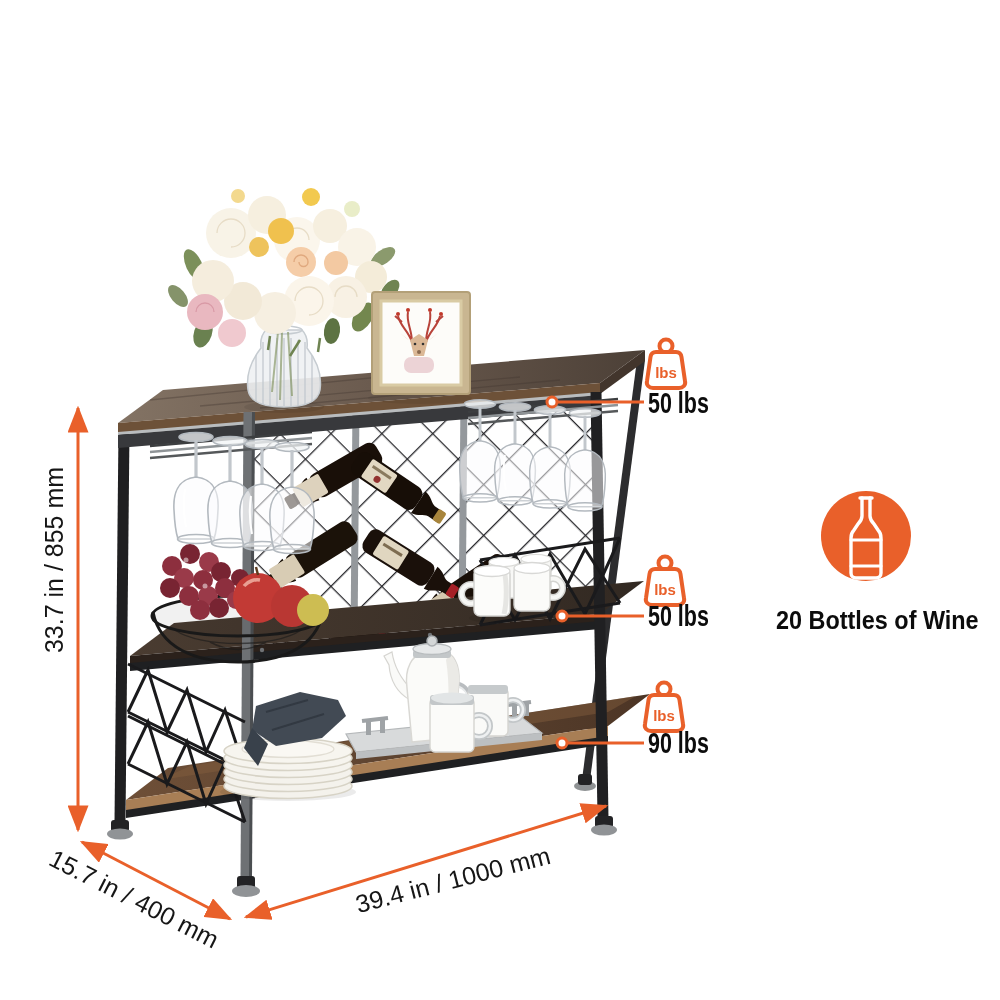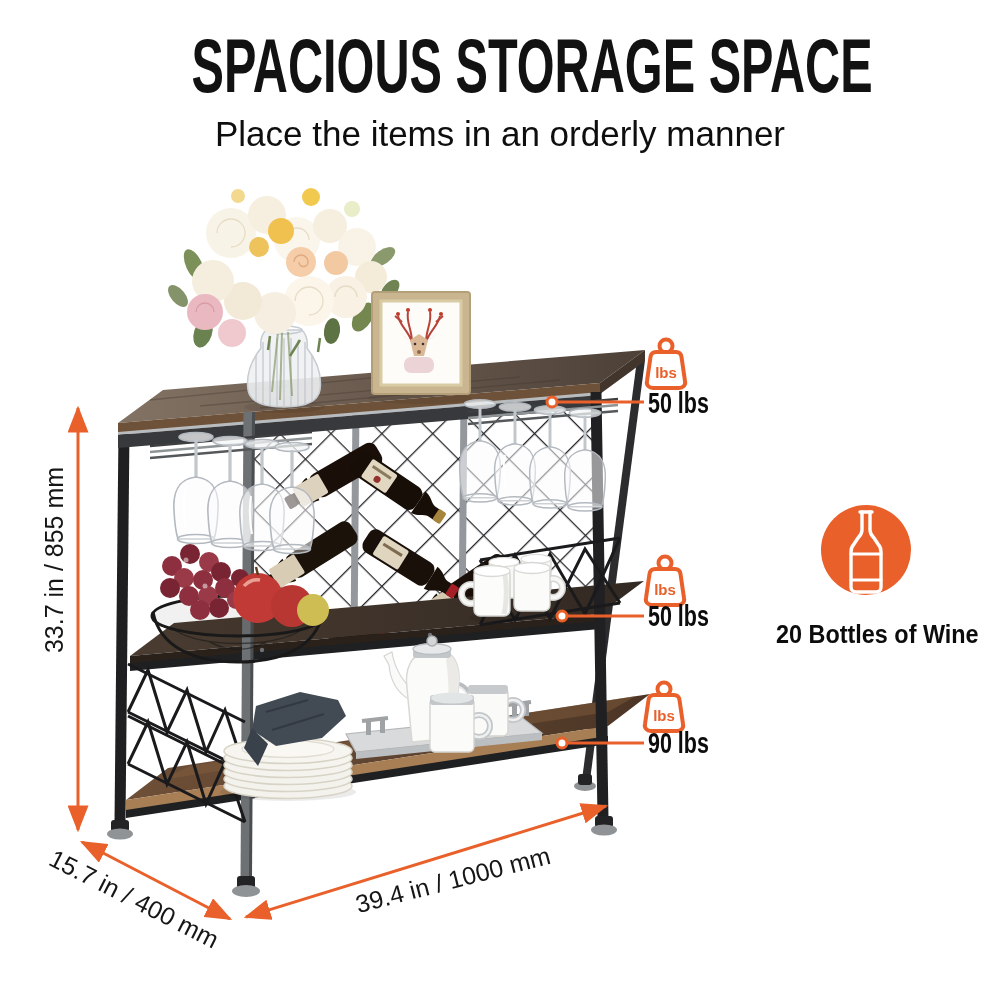--- a/index.html
+++ b/index.html
@@ -13,34 +13,30 @@
   .dim{position:absolute;font-size:25px;color:#161616;white-space:nowrap;}
   .dim-h{left:54px;top:560px;transform:translate(-50%,-50%) rotate(-90deg);}
   .dim-d{left:134px;top:899px;transform:translate(-50%,-50%) rotate(27deg);}
   .dim-w{left:453px;top:880px;transform:translate(-50%,-50%) rotate(-14.5deg);}
   .co-label{position:absolute;left:648px;font-size:29px;font-weight:bold;line-height:33px;color:#0c0c0c;
             transform:scaleX(0.74);transform-origin:0 50%;white-space:nowrap;}
   .co-1{top:387px;} .co-2{top:600px;} .co-3{top:727px;}
   .co-icon{position:absolute;width:48px;height:58px;}
   .ci-1{left:642px;top:336px;} .ci-2{left:641px;top:553px;} .ci-3{left:640px;top:679px;}
   .feature{position:absolute;left:766px;width:200px;text-align:center;}
-  .f-1{top:272px;} .f-2{top:504px;} .f-3{top:713px;}
+  .f-1{top:272px;} .f-2{top:490px;} .f-3{top:713px;}
   .feature svg{display:block;margin:0 auto;width:92px;height:92px;}
   .f-label{margin-top:23px;font-size:26px;font-weight:bold;color:#0c0c0c;white-space:nowrap;
            transform:scaleX(0.9);transform-origin:50% 50%;}
 </style>
 </head>
 <body>
 
 <div class="stage">
 
-  <div class="hdr">
-    <h1><span>SPACIOUS STORAGE SPACE</span></h1>
-    <p>Place the items in an orderly manner</p>
-  </div>
 
   <svg class="scene" viewBox="0 0 1000 1000">
     <defs>
       <pattern id="lattice" width="36" height="36" patternUnits="userSpaceOnUse" patternTransform="rotate(45)">
         <path d="M0,0 H36 M0,0 V36" stroke="#26262a" stroke-width="2.6" fill="none"></path>
       </pattern>
       <linearGradient id="woodTop" x1="0" y1="0" x2="1" y2="0">
         <stop offset="0" stop-color="#837364"></stop>
           <stop offset="0.5" stop-color="#6a5a4e"></stop>
           <stop offset="1" stop-color="#4c4037"></stop>

